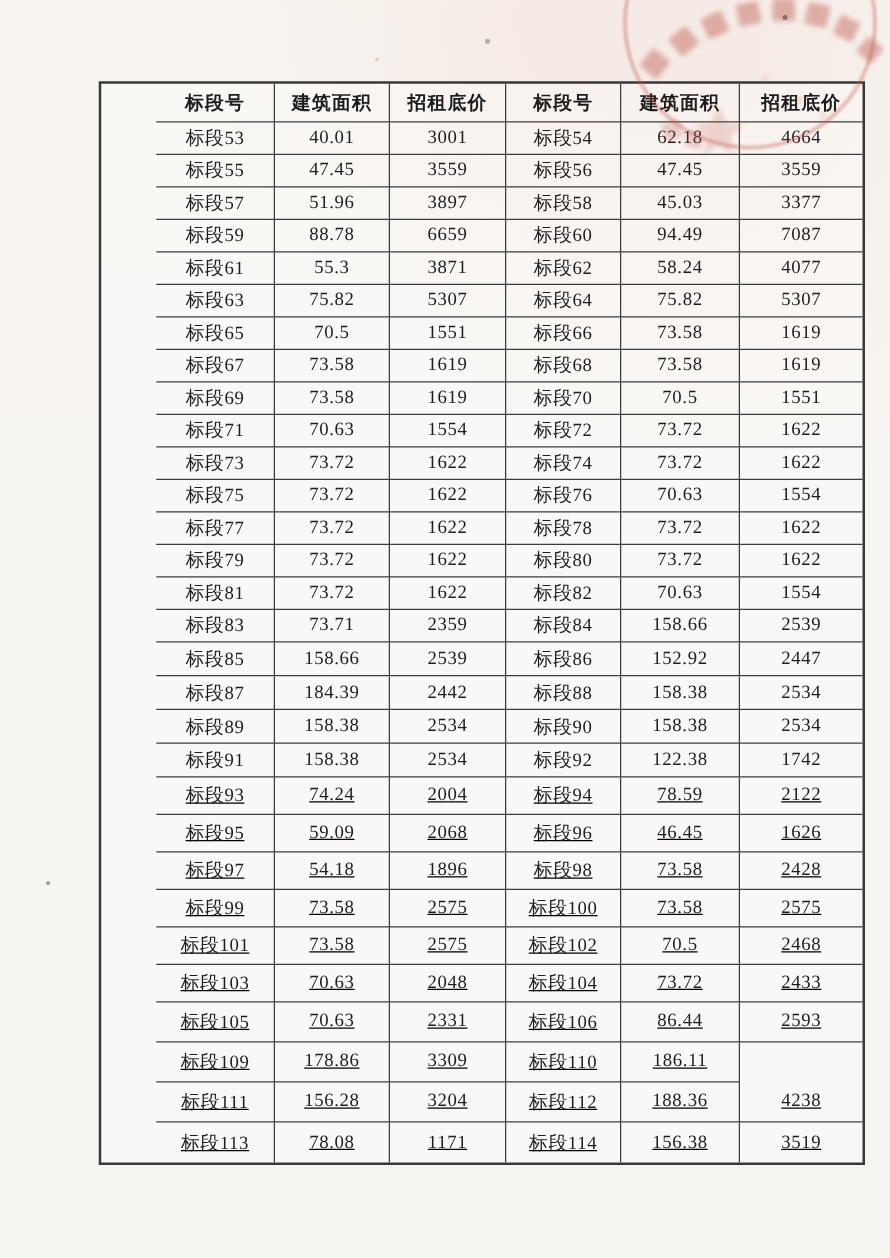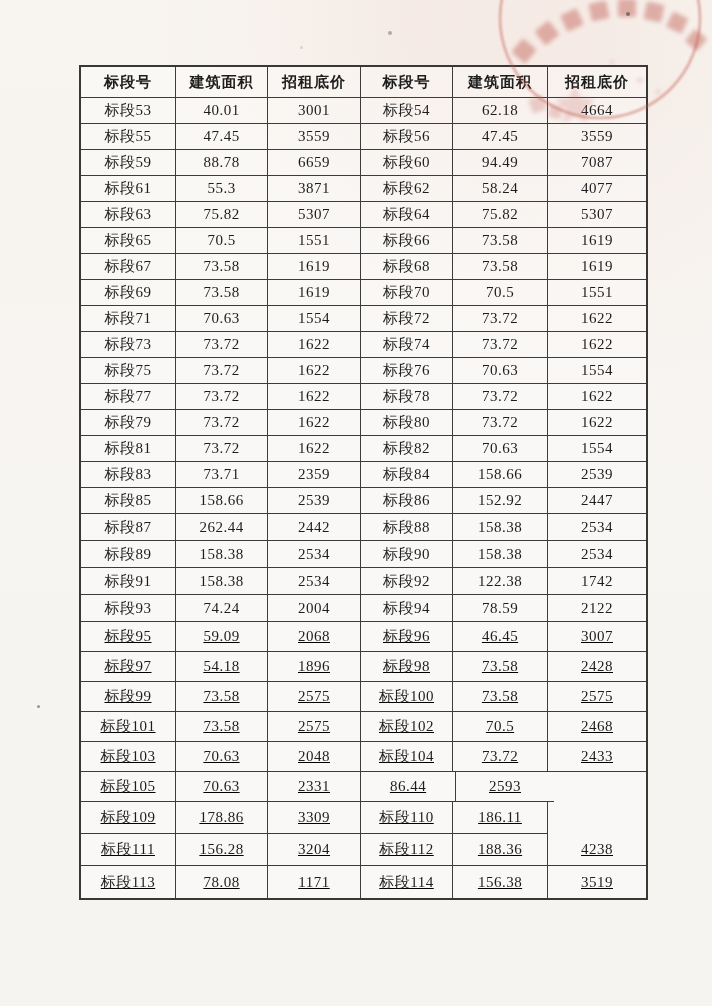--- a/index.html
+++ b/index.html
@@ -28,21 +28,21 @@
   }
 
   .doc-table {
     position: absolute;
     left: 79px;
     top: 65px;
     border: 2px solid #383838;
     background: rgba(255,255,255,0.35);
     z-index: 2;
   }
-  .trow { display: flex; }
+  .trow { display: flex; margin-left: 44px; }
   .cell {
     box-sizing: border-box;
     display: flex;
     align-items: center;
     justify-content: center;
     border-right: 1.5px solid #3c3c3c;
     border-bottom: 1.5px solid #3c3c3c;
     color: #1d1d1d;
     font-size: 15px;
     white-space: nowrap;
@@ -154,20 +154,28 @@
         </div>
         <div class="trow">
           <div class="cell c0 sec">标段55</div>
           <div class="cell c1 num">47.45</div>
           <div class="cell c2 num">3559</div>
           <div class="cell c3 sec">标段56</div>
           <div class="cell c4 num">47.45</div>
           <div class="cell c5 num">3559</div>
         </div>
         <div class="trow">
+          <div class="cell c0 sec">标段57</div>
+          <div class="cell c1 num">51.96</div>
+          <div class="cell c2 num">3897</div>
+          <div class="cell c3 sec">标段58</div>
+          <div class="cell c4 num">45.03</div>
+          <div class="cell c5 num">3377</div>
+        </div>
+        <div class="trow">
           <div class="cell c0 sec">标段59</div>
           <div class="cell c1 num">88.78</div>
           <div class="cell c2 num">6659</div>
           <div class="cell c3 sec">标段60</div>
           <div class="cell c4 num">94.49</div>
           <div class="cell c5 num">7087</div>
         </div>
         <div class="trow">
           <div class="cell c0 sec">标段61</div>
           <div class="cell c1 num">55.3</div>
@@ -267,21 +275,21 @@
         <div class="trow">
           <div class="cell c0 sec">标段85</div>
           <div class="cell c1 num">158.66</div>
           <div class="cell c2 num">2539</div>
           <div class="cell c3 sec">标段86</div>
           <div class="cell c4 num">152.92</div>
           <div class="cell c5 num">2447</div>
         </div>
         <div class="trow">
           <div class="cell c0 sec">标段87</div>
-          <div class="cell c1 num">262.44</div>
+          <div class="cell c1 num">184.39</div>
           <div class="cell c2 num">2442</div>
           <div class="cell c3 sec">标段88</div>
           <div class="cell c4 num">158.38</div>
           <div class="cell c5 num">2534</div>
         </div>
         <div class="trow">
           <div class="cell c0 sec">标段89</div>
           <div class="cell c1 num">158.38</div>
           <div class="cell c2 num">2534</div>
           <div class="cell c3 sec">标段90</div>
@@ -303,21 +311,21 @@
           <div class="cell c3 sec">标段94</div>
           <div class="cell c4 num">78.59</div>
           <div class="cell c5 num">2122</div>
         </div>
         <div class="trow">
           <div class="cell c0 sec">标段95</div>
           <div class="cell c1 num">59.09</div>
           <div class="cell c2 num">2068</div>
           <div class="cell c3 sec">标段96</div>
           <div class="cell c4 num">46.45</div>
-          <div class="cell c5 num">3007</div>
+          <div class="cell c5 num">1626</div>
         </div>
         <div class="trow">
           <div class="cell c0 sec">标段97</div>
           <div class="cell c1 num">54.18</div>
           <div class="cell c2 num">1896</div>
           <div class="cell c3 sec">标段98</div>
           <div class="cell c4 num">73.58</div>
           <div class="cell c5 num">2428</div>
         </div>
         <div class="trow">
@@ -341,20 +349,21 @@
           <div class="cell c1 num">70.63</div>
           <div class="cell c2 num">2048</div>
           <div class="cell c3 sec">标段104</div>
           <div class="cell c4 num">73.72</div>
           <div class="cell c5 num">2433</div>
         </div>
         <div class="trow">
           <div class="cell c0 sec">标段105</div>
           <div class="cell c1 num">70.63</div>
           <div class="cell c2 num">2331</div>
+          <div class="cell c3 sec">标段106</div>
           <div class="cell c4 num">86.44</div>
           <div class="cell c5 num">2593</div>
         </div>
         <div class="trow">
           <div class="cell c0 sec">标段109</div>
           <div class="cell c1 num">178.86</div>
           <div class="cell c2 num">3309</div>
           <div class="cell c3 sec">标段110</div>
           <div class="cell c4 num">186.11</div>
         </div>

